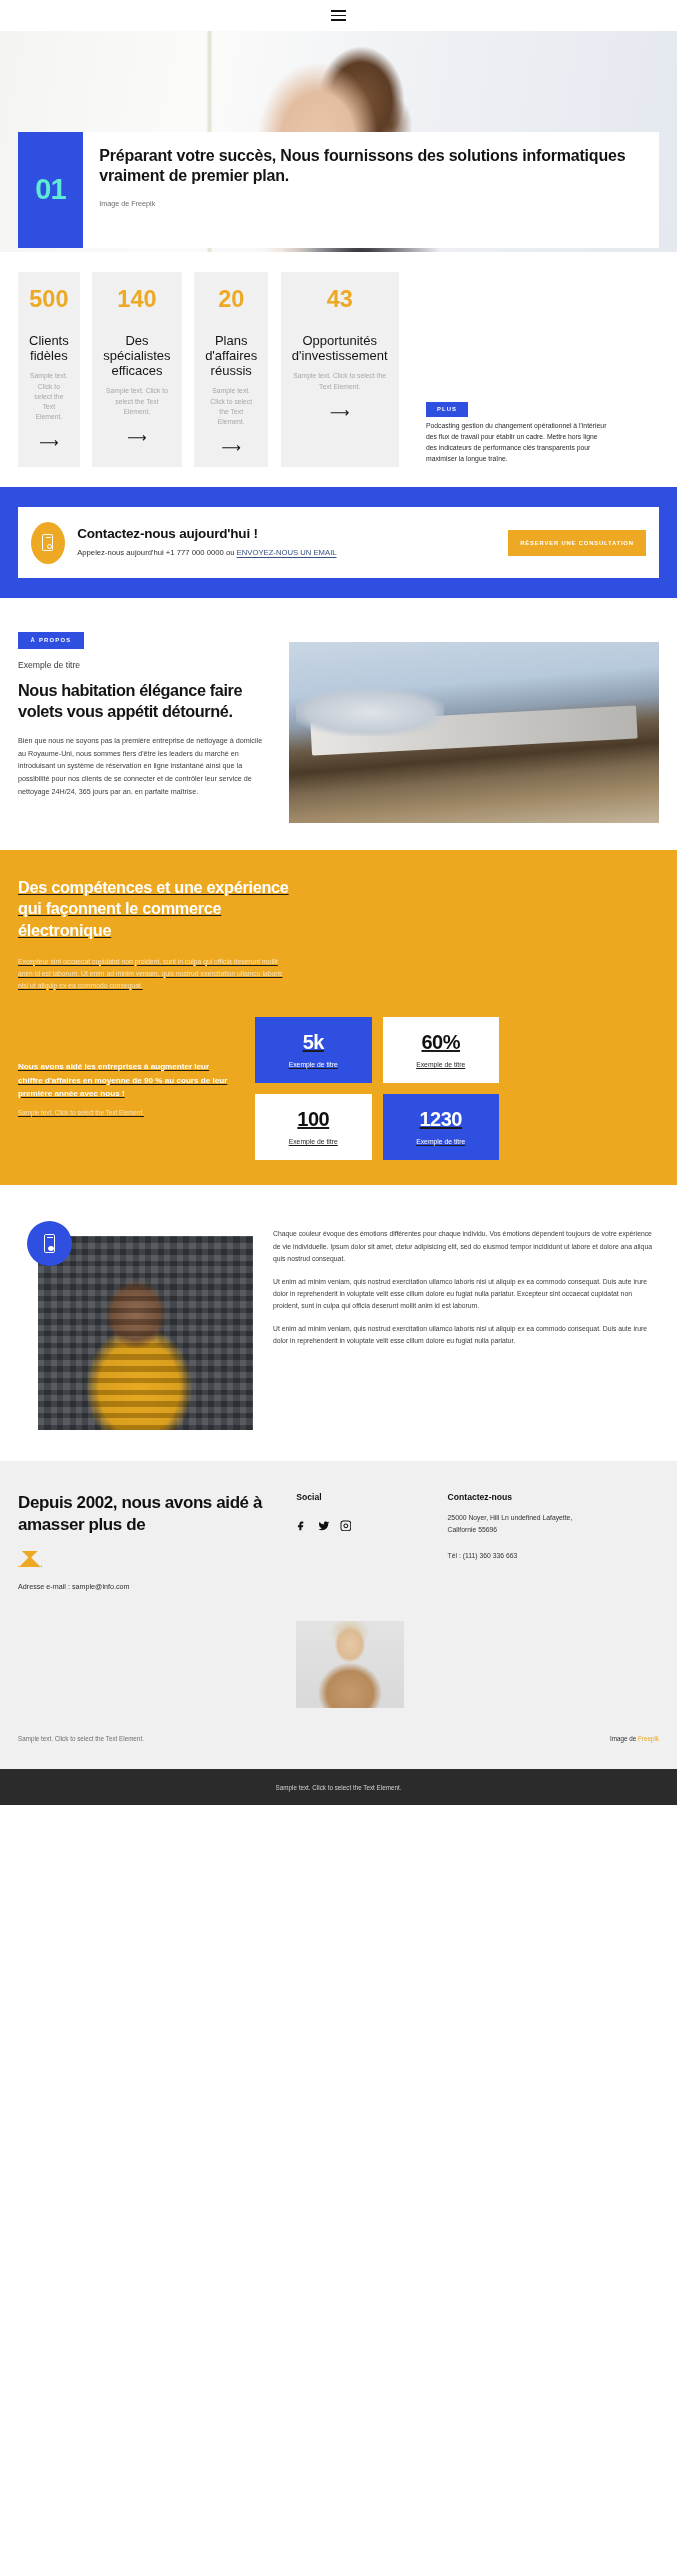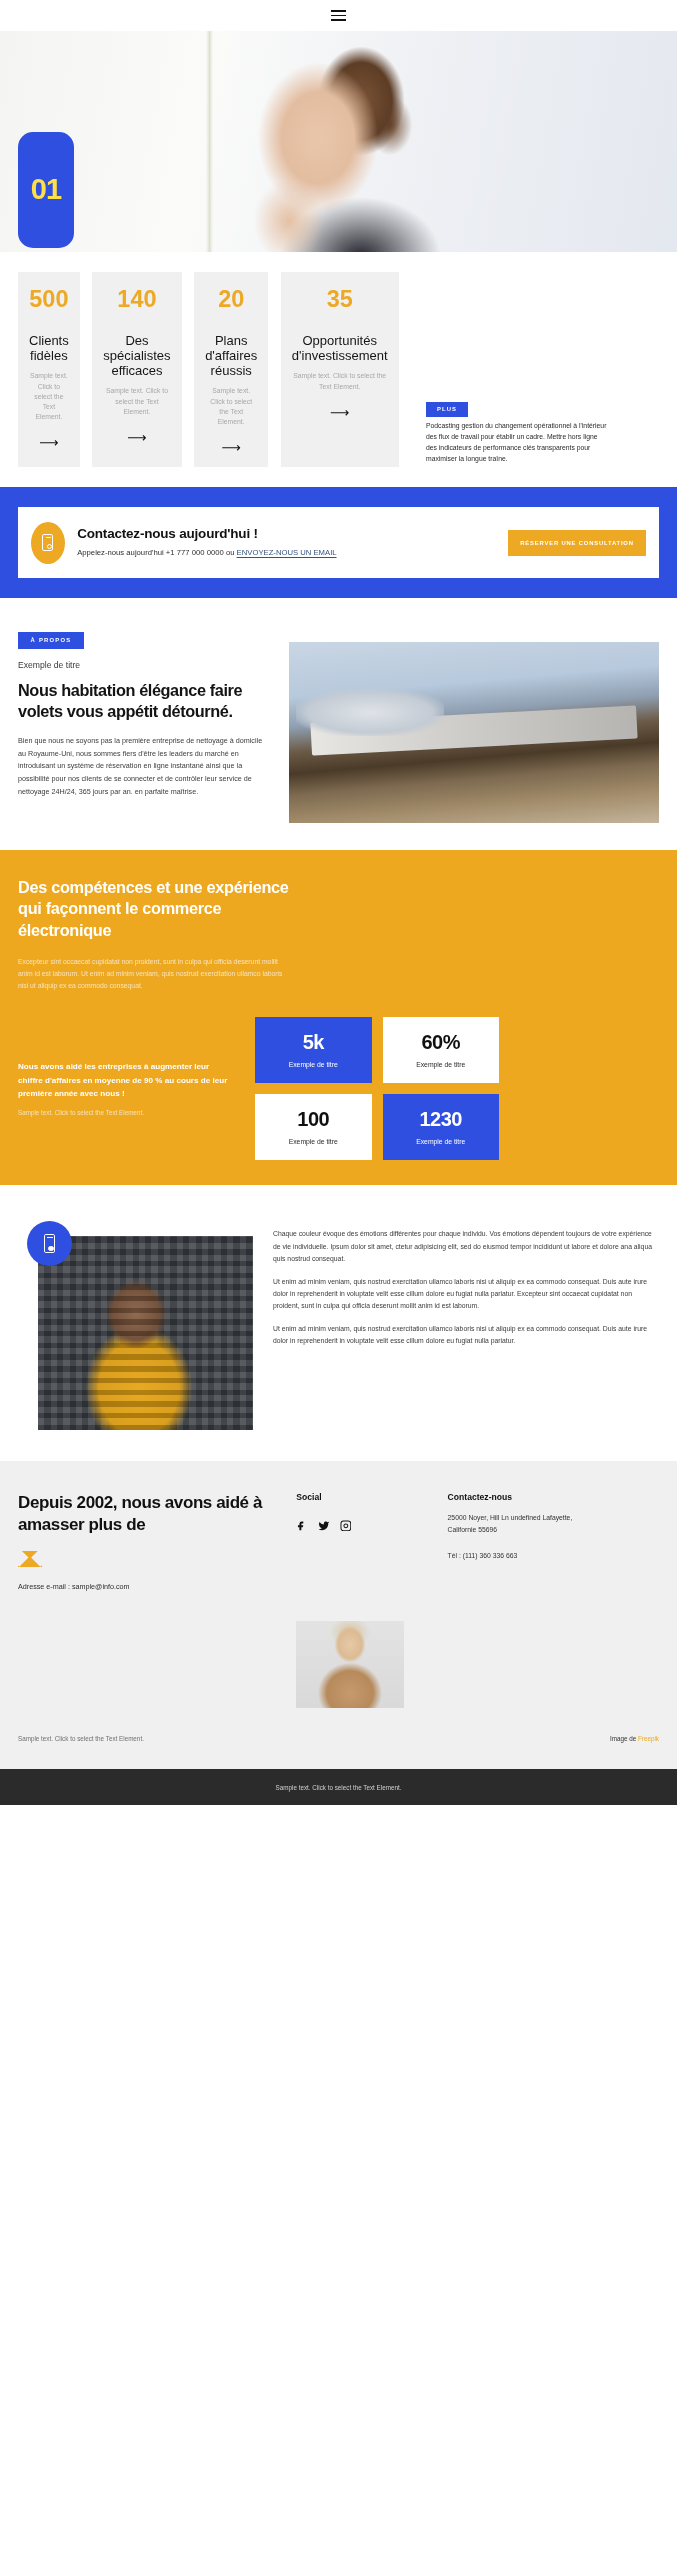--- a/index.html
+++ b/index.html
@@ -39,23 +39,23 @@
   }
   .hero-photo:after{
     content:""; position:absolute; left:206px; top:0; width:7.2px; height:100%;
     background:linear-gradient(90deg,rgba(226,228,214,0),#dfe1cf,rgba(226,228,214,0));
   }
   .hero-card {
     position: absolute; left: 18px; bottom: 4.5px; right: 18px;
     display: flex; align-items: stretch; z-index: 3;
   }
   .hero-num {
-    width: 56px; min-height: 116px; background: #2f4fe0;
+    width: 65px; min-height: 116px; background: #2f4fe0;
     display: flex; align-items: center; justify-content: center;
-    color: #fde047; font-size: 29px; font-weight: 700; letter-spacing: -0.9px; border-radius: 15px;
+    color: #5eead4; font-size: 29px; font-weight: 700; letter-spacing: -0.9px;
   }
   .hero-text {
     flex: 1; background: #ffffff; padding: 14.5px 16.3px 11px 16.3px;
   }
   .hero-title {
     font-size: 16px; line-height: 1.26; font-weight: 700; color: #141414;
     letter-spacing: -0.2px;
   }
   .hero-credit { margin-top: 12.6px; font-size: 7.2px; color: #6b6b6b; }
 
@@ -130,21 +130,21 @@
     content:""; position:absolute; left:6%; top:40%; width:88%; height:18%;
     background:linear-gradient(90deg,#e8e6e2,#cfcdc9 45%,#b6b4b0);
     border-radius:1.8px; transform:rotate(-3deg);
   }
   .about-photo:after{
     content:""; position:absolute; left:2%; top:26%; width:40%; height:26%;
     background:radial-gradient(ellipse at 50% 50%,#dfe3e8 0%,#c3cbd4 60%,rgba(195,203,212,0) 78%);
   }
 
   
-  .orange { background: #eda81f; padding: 27px 18px 25px 18px; }
+  .orange { background: #eda81f; padding: 27px 18px 25px 18px; text-decoration: underline; }
   .orange-title {
     font-size: 16.3px; line-height: 1.32; font-weight: 700; color: #ffffff;
     letter-spacing: -0.3px; max-width: 271px;
   }
   .orange-body { margin-top: 14.5px; font-size: 6.8px; line-height: 1.75; color: #f7e3bc; max-width: 271px; }
   .orange-lower { display: flex; gap: 20px; margin-top: 25px; align-items: center; }
   .orange-pitch { width: 217px; }
   .orange-pitch-title { font-size: 8.1px; font-weight: 700; color: #ffffff; line-height: 1.65; }
   .orange-pitch-sub { margin-top: 9px; font-size: 6.3px; color: #f6e2bb; }
   .kpi-grid { display: grid; grid-template-columns: 1fr 1fr; gap: 11px; width: 244px; }
@@ -234,20 +234,24 @@
       <span></span>
         <span></span>
         <span></span>
     </div>
   </div>
 
   <div class="hero">
     <div class="hero-photo"></div>
     <div class="hero-card">
       <div class="hero-num">01</div>
+      <div class="hero-text">
+        <div class="hero-title">Préparant votre succès, Nous fournissons des solutions informatiques vraiment de premier plan.</div>
+        <div class="hero-credit">Image de  Freepik</div>
+      </div>
     </div>
   </div>
 
   <div class="stats-wrap">
     <div class="stats-grid">
 
       <div class="stat-card">
         <div class="stat-num">500</div>
         <div class="stat-label">Clients fidèles</div>
         <div class="stat-desc">Sample text. Click to select the Text Element.</div>
@@ -262,21 +266,21 @@
       </div>
 
       <div class="stat-card">
         <div class="stat-num">20</div>
         <div class="stat-label">Plans d'affaires réussis</div>
         <div class="stat-desc">Sample text. Click to select the Text Element.</div>
         <div class="stat-arrow">⟶</div>
       </div>
 
       <div class="stat-card">
-        <div class="stat-num">35</div>
+        <div class="stat-num">43</div>
         <div class="stat-label">Opportunités d'investissement</div>
         <div class="stat-desc">Sample text. Click to select the Text Element.</div>
         <div class="stat-arrow">⟶</div>
       </div>
 
     </div>
 
     <div class="plus-block">
       <span class="badge-plus">PLUS</span>
       <div class="plus-text">Podcasting gestion du changement opérationnel à l'intérieur des flux de travail pour établir un cadre. Mettre hors ligne des indicateurs de performance clés transparents pour maximiser la longue traîne.</div>

